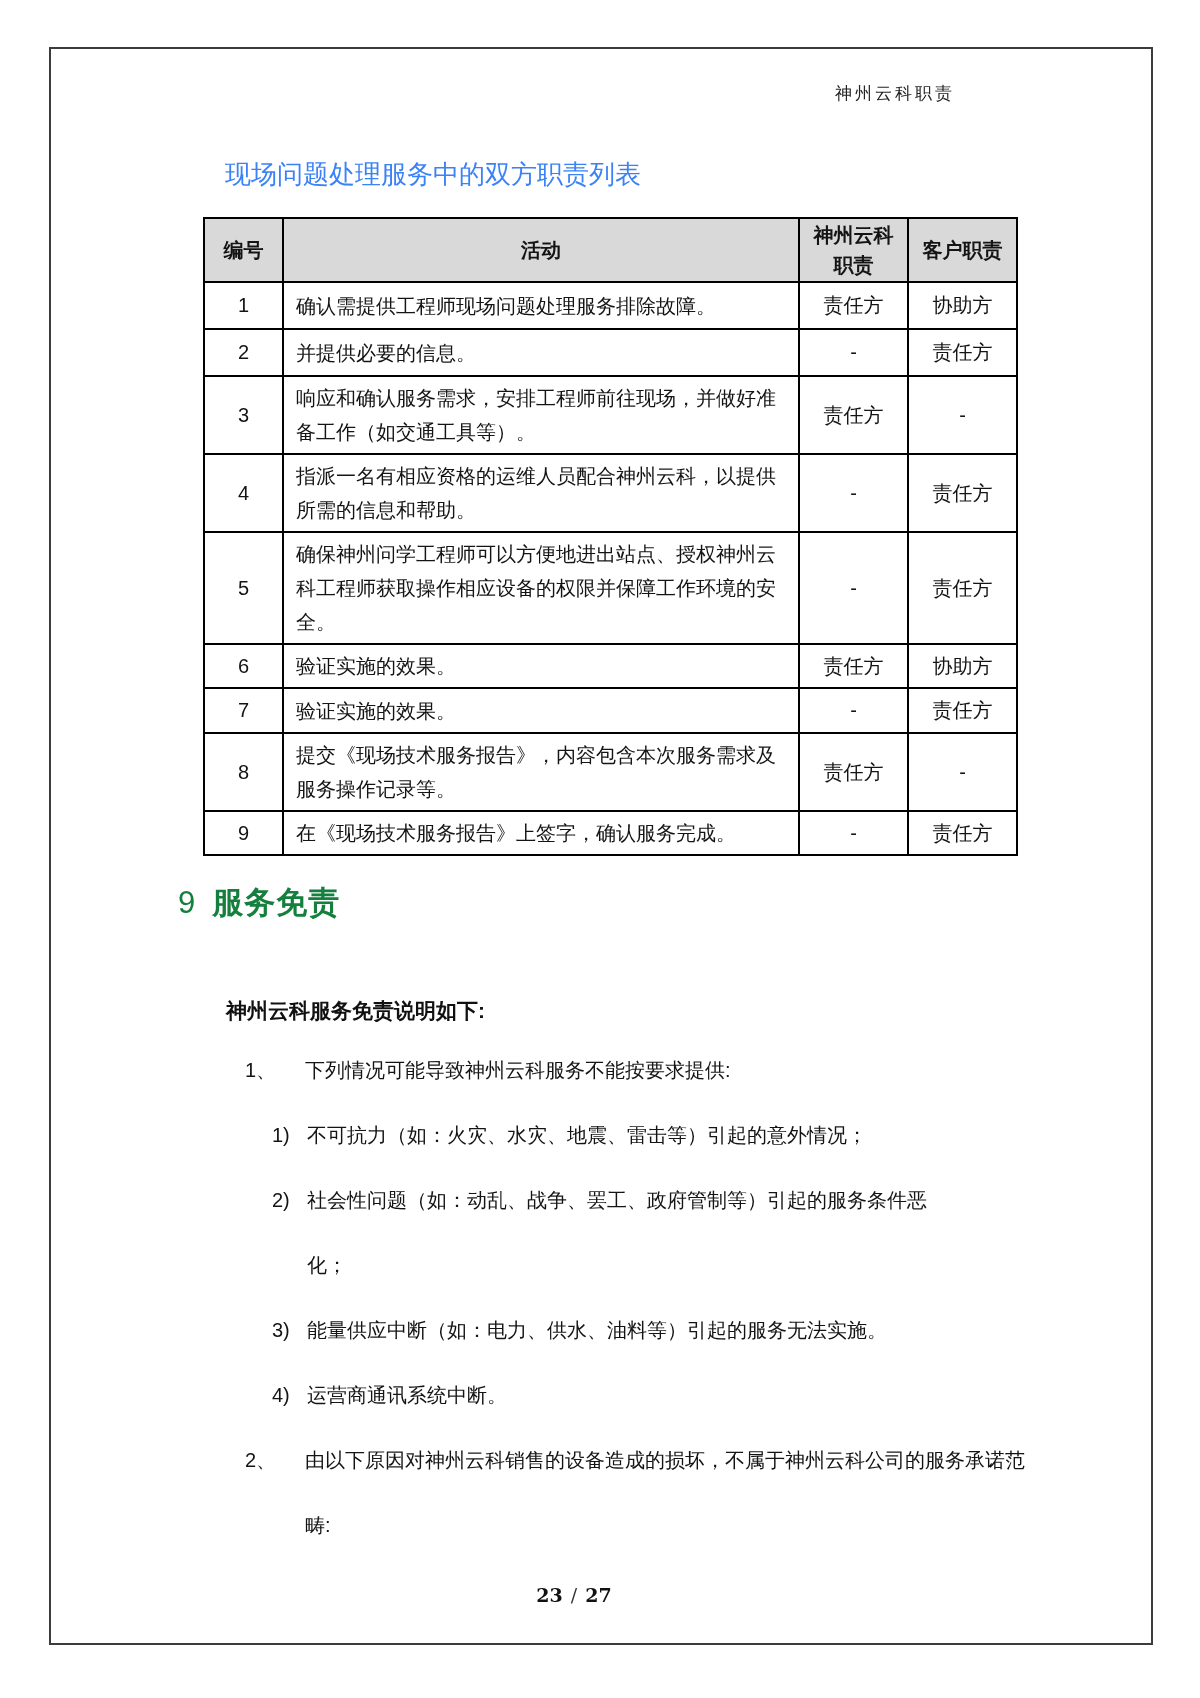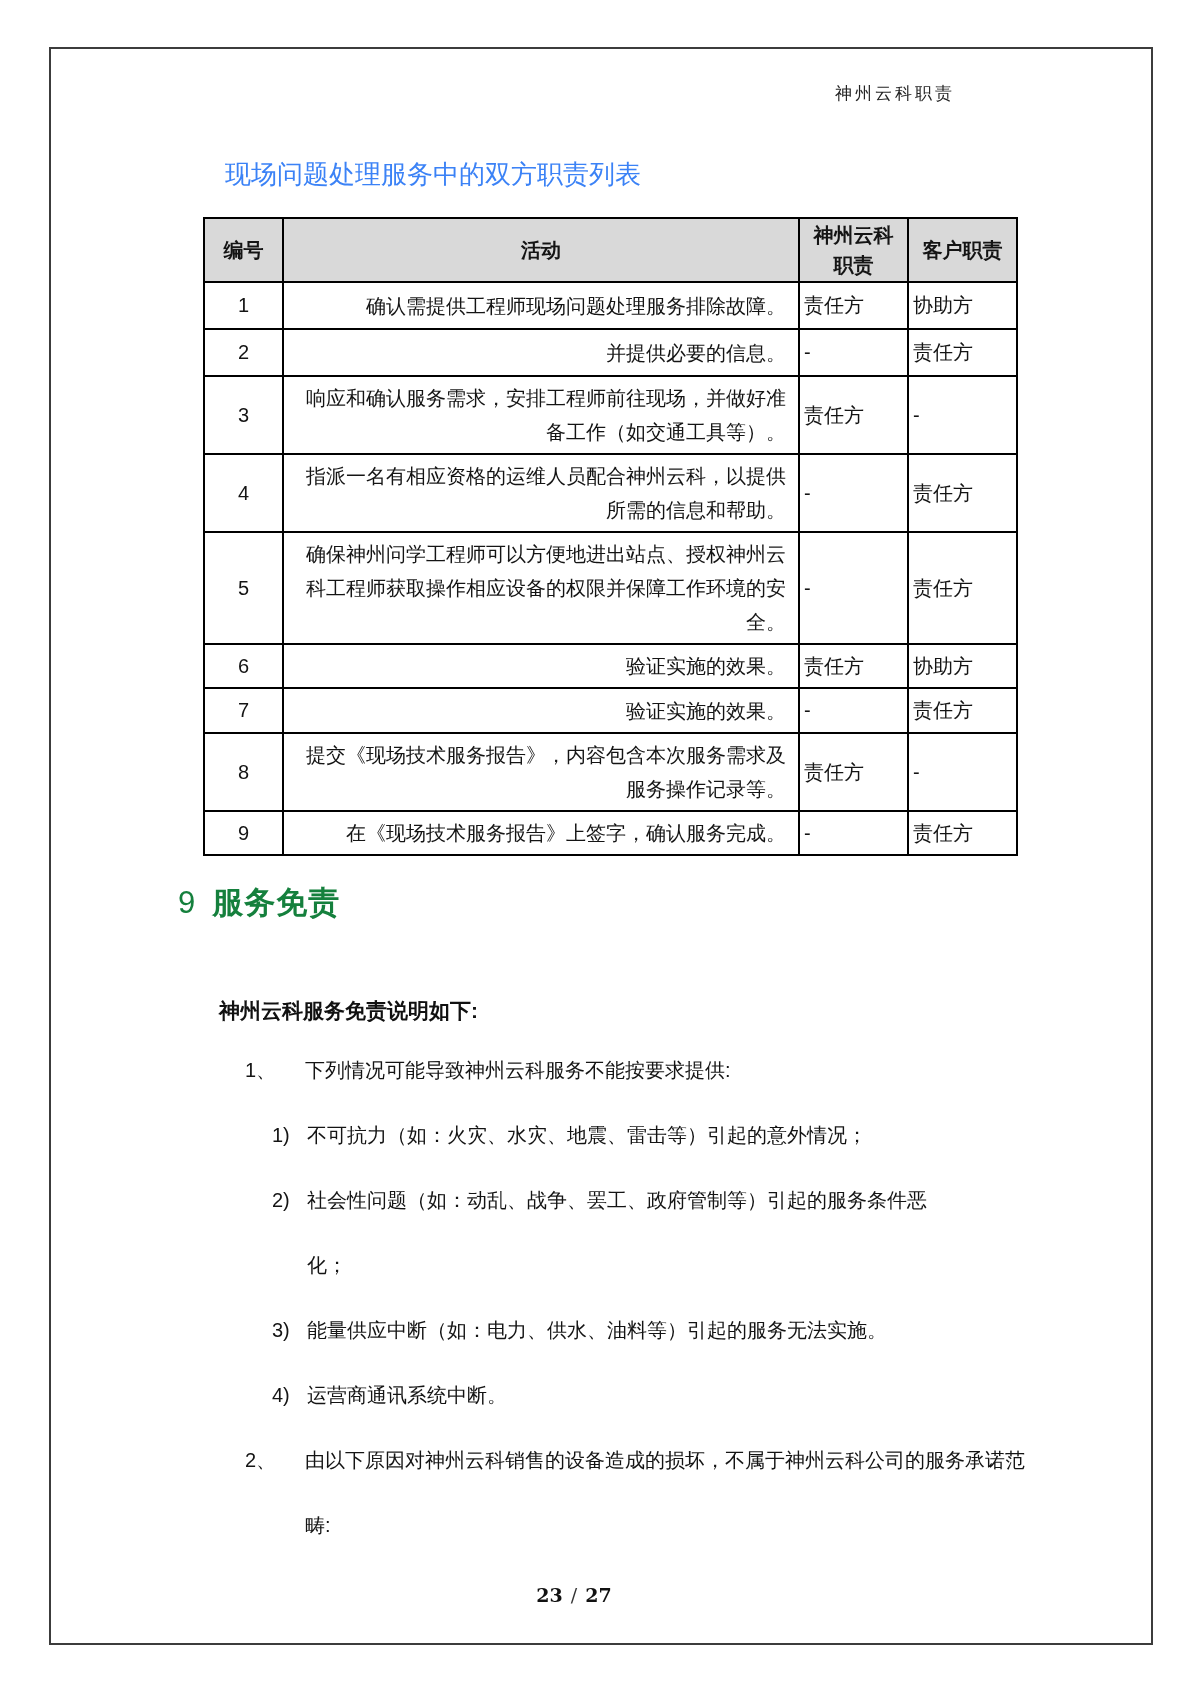--- a/index.html
+++ b/index.html
@@ -26,36 +26,36 @@
   }
   .resp-table th,.resp-table td{
     border:2px solid #000;font-size:20px;color:#141414;
     vertical-align:middle;overflow:hidden;
   }
   .resp-table th{
     background:#d9d9d9;font-weight:bold;text-align:center;
     padding:0 6px;line-height:30px;height:62px;
   }
   td.cell-num{width:79px;text-align:center;padding:0;}
-  td.cell-act{text-align:right;padding:4px 12px;line-height:34px;}
-  td.cell-resp{padding:0 4px;}
+  td.cell-act{text-align:left;padding:4px 12px;line-height:34px;}
+  td.cell-resp{text-align:center;padding:0 4px;}
   col.c-num{width:79px;} col.c-act{width:516px;}
   col.c-sz{width:109px;} col.c-cust{width:109px;} tr.rh47{height:47px;} tr.rh78{height:78px;}
   tr.rh76{height:76px;} tr.rh104{height:104px;} tr.rh44{height:44px;}
   tr.rh45{height:45px;} tr.rh70{height:70px;} tr.rh42{height:42px;}
 
   .section-heading{
     position:absolute;left:178px;top:873px;font-size:31px;color:#15803d;
     white-space:nowrap;
     margin-top:9px;
   }
   .section-heading .sec-num{font-weight:400;margin-right:17px;}
   .section-heading .sec-title{font-weight:bold;letter-spacing:1px;}
   .intro-line{
-    position:absolute;left:219px;top:997px;font-size:21px;font-weight:bold;
+    position:absolute;left:226px;top:997px;font-size:21px;font-weight:bold;
     color:#111;
   }
   .li{position:absolute;font-size:20px;line-height:65px;color:#141414;}
   .li .mk{display:inline-block;text-indent:0;}
   .li-item{left:231px;width:728px;padding-left:60px;text-indent:-60px;margin-left:14px;}
   .li-item .mk{width:60px;}
   .li-sub{left:272px;width:645px;padding-left:35px;text-indent:-35px;}
   .li-sub .mk{width:35px;}
 
   .page-footer{

